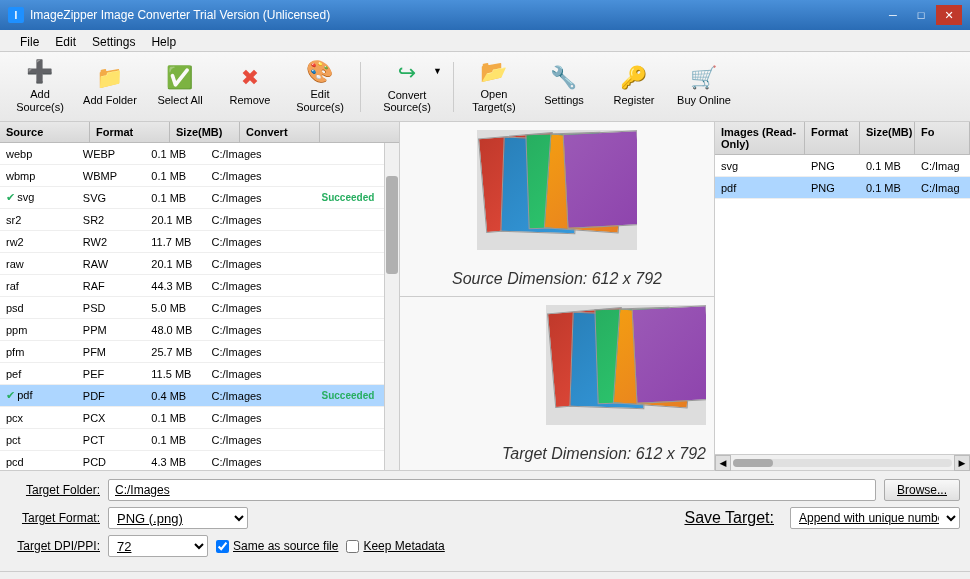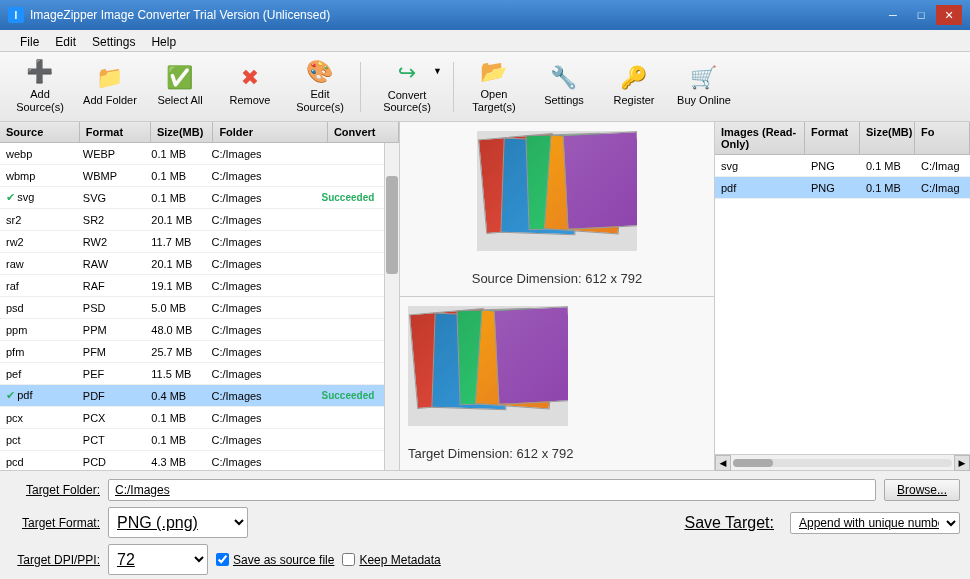--- a/index.html
+++ b/index.html
@@ -141,26 +141,26 @@
     .preview-top {
       flex: 1;
       display: flex;
       flex-direction: column;
       align-items: center;
       justify-content: center;
       border-bottom: 1px solid #ccc;
       padding: 8px;
       background: #f8f8f8;
     }
-    .preview-dimension { font-size: 13px; color: #333; margin-top: 20px; }
+    .preview-dimension { font-size: 16px; color: #333; margin-top: 20px; font-style: italic; }
     .preview-bottom {
       flex: 1;
       display: flex;
       flex-direction: column;
-      align-items: flex-start;
+      align-items: flex-end;
       justify-content: center;
       padding: 8px;
       background: #f8f8f8;
     }
 
     
     .target-table-area {
       width: 255px;
       display: flex;
       flex-direction: column;
@@ -223,25 +223,25 @@
     .browse-btn {
       height: 22px;
       padding: 0 12px;
       background: linear-gradient(to bottom, #f8f8f8, #e0e0e0);
       border: 1px solid #aaa;
       border-radius: 2px;
       cursor: pointer;
       font-size: 12px;
     }
     .dropdown {
-      height: 31px;
+      height: 22px;
       border: 1px solid #aaa;
       background: white;
       padding: 0 4px;
-      font-size: 16px;
+      font-size: 13px;
       border-radius: 2px;
       cursor: pointer;
     }
     .format-settings-btn {
       height: 22px;
       padding: 0 10px;
       background: linear-gradient(to bottom, #f8f8f8, #e0e0e0);
       border: 1px solid #aaa;
       border-radius: 2px;
       cursor: pointer;
@@ -366,21 +366,20 @@
   </div>
 </div>
 
 <div class="main-area">
 
   <div class="source-table-area">
     <div class="table-header">
       <div class="th col-source">Source</div>
       <div class="th col-format">Format</div>
       <div class="th col-size">Size(MB)</div>
-      <div class="th col-folder">Folder</div>
       <div class="th col-convert">Convert</div>
     </div>
     <div style="display:flex; flex:1; overflow:hidden;">
       <div class="table-scroll" id="source-scroll">
 
       <div class="table-row">
       <div class="td col-source">webp</div>
       <div class="td col-format">WEBP</div>
       <div class="td col-size">0.1 MB</div>
       <div class="td col-folder">C:/Images</div>
@@ -417,21 +416,21 @@
           <div class="table-row">
       <div class="td col-source">raw</div>
       <div class="td col-format">RAW</div>
       <div class="td col-size">20.1 MB</div>
       <div class="td col-folder">C:/Images</div>
       <div class="td col-convert succeeded"></div>
     </div>
           <div class="table-row">
       <div class="td col-source">raf</div>
       <div class="td col-format">RAF</div>
-      <div class="td col-size">19.1 MB</div>
+      <div class="td col-size">44.3 MB</div>
       <div class="td col-folder">C:/Images</div>
       <div class="td col-convert succeeded"></div>
     </div>
           <div class="table-row">
       <div class="td col-source">psd</div>
       <div class="td col-format">PSD</div>
       <div class="td col-size">5.0 MB</div>
       <div class="td col-folder">C:/Images</div>
       <div class="td col-convert succeeded"></div>
     </div>
@@ -572,21 +571,21 @@
   <div class="control-row">
     <span class="control-label">Target DPI/PPI:</span>
     <select class="dropdown" style="width:100px;">
       <option>72</option>
       <option>96</option>
       <option>150</option>
       <option>300</option>
     </select>
     <label class="checkbox-label">
       <input type="checkbox" checked="" style="">
-      <span>Save as source file</span>
+      <span>Same as source file</span>
     </label>
     <label class="checkbox-label" style="">
       <input type="checkbox" style="">
       <span>Keep Metadata</span>
     </label>
   </div>
 </div>
 
 <div class="status-bar">
   <span>1 / 39 source files selected</span>

